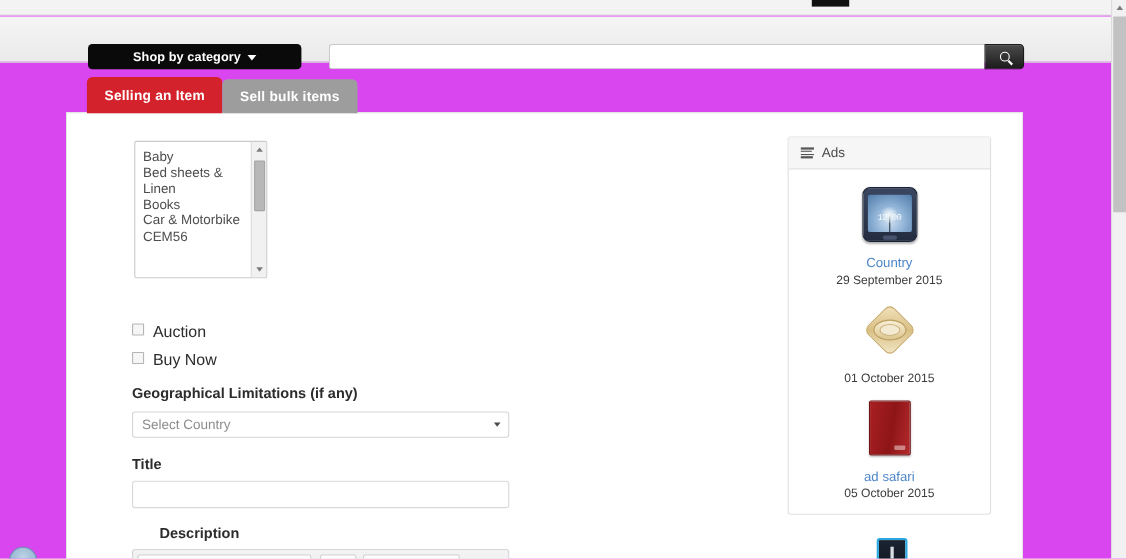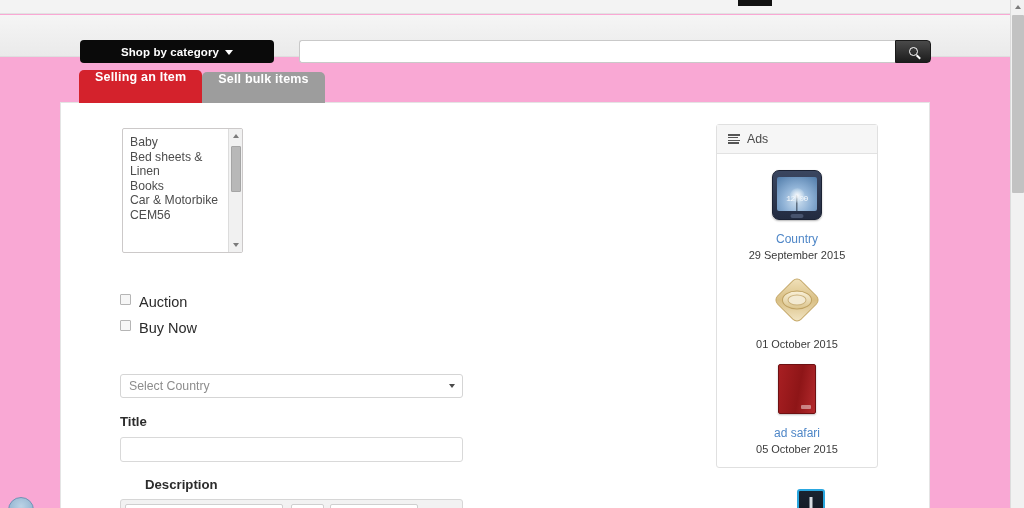--- a/index.html
+++ b/index.html
@@ -8,21 +8,21 @@
     width: 1024px; height: 508px;
     overflow: hidden;
     background: #ffffff;
     font-family: "Liberation Sans", sans-serif;
     -webkit-font-smoothing: antialiased;
   }
 
   #page {
     position: relative;
     width: 1024px; height: 508px;
-    background: #f9a8d4;
+    background: #d946ef;
     overflow: hidden;
   }
 
   
   .top-strip {
     position: absolute; left: 0; top: 0;
     width: 1010px; height: 14px;
     background: #f3f3f3;
     border-bottom: 1px solid #e2e2e2;
   }
@@ -96,22 +96,22 @@
   }
 
   
   .tabs {
     position: absolute; left: 79px; top: 70px;
     display: flex; align-items: flex-end;
     z-index: 4;
   }
   .tab {
     height: 33px;
-    padding: 0 16px;
-    display: flex; align-items: flex-start;
+    padding: 12px 16px;
+    display: flex; align-items: center;
     font-size: 12.5px;
     font-weight: bold;
     color: #ffffff;
     border-radius: 5px 5px 0 0;
     cursor: pointer;
     letter-spacing: 0.2px;
   }
   .tab.active { background: #d4222c; }
   .tab.inactive { background: #9d9d9d; height: 31px; }
 
@@ -258,21 +258,21 @@
     border: 1px solid #cfcfcf;
     border-radius: 2px;
   }
   .ed-ctl.a { left: 4px; width: 158px; }
   .ed-ctl.b { left: 170px; width: 33px; }
   .ed-ctl.c { left: 209px; width: 88px; }
 
   
   .ads-panel {
     position: absolute; left: 716px; top: 124px;
-    width: 162px;
+    width: 185px;
     background: #ffffff;
     border: 1px solid #e0e0e0;
     border-radius: 3px;
   }
   .ads-head {
     height: 29px;
     background: #f6f6f6;
     border-bottom: 1px solid #e2e2e2;
     display: flex; align-items: center;
     padding-left: 11px;
@@ -501,20 +501,21 @@
 
   <div class="chk-row auction">
     <span class="chkbox"></span>
     <span class="chk-label">Auction</span>
   </div>
   <div class="chk-row buynow">
     <span class="chkbox"></span>
     <span class="chk-label">Buy Now</span>
   </div>
 
+  <div class="field-label lbl-geo">Geographical Limitations (if any)</div>
   <div class="select-country">
     <span>Select Country</span>
     <span class="select-caret"></span>
   </div>
 
   <div class="field-label lbl-title">Title</div>
   <input class="title-input" type="text" value="" placeholder="" style="">
 
   <div class="field-label lbl-desc">Description</div>
   <div class="editor">

